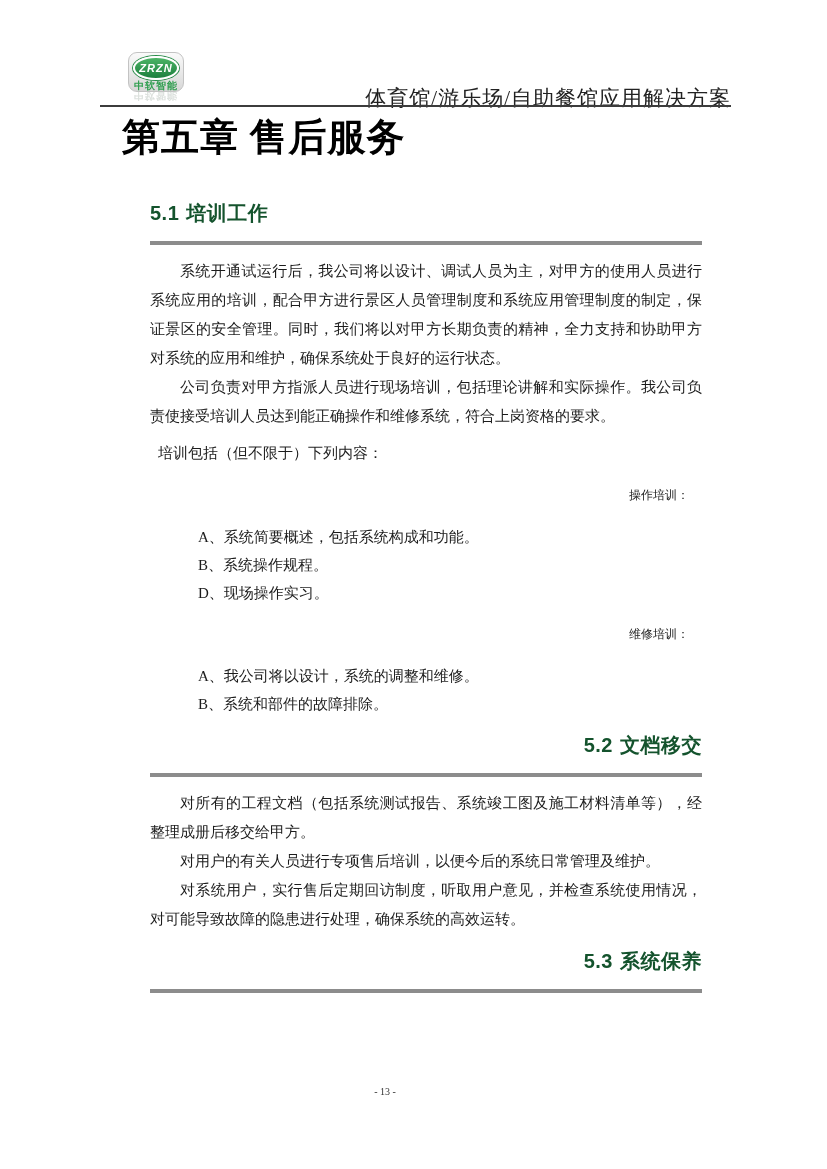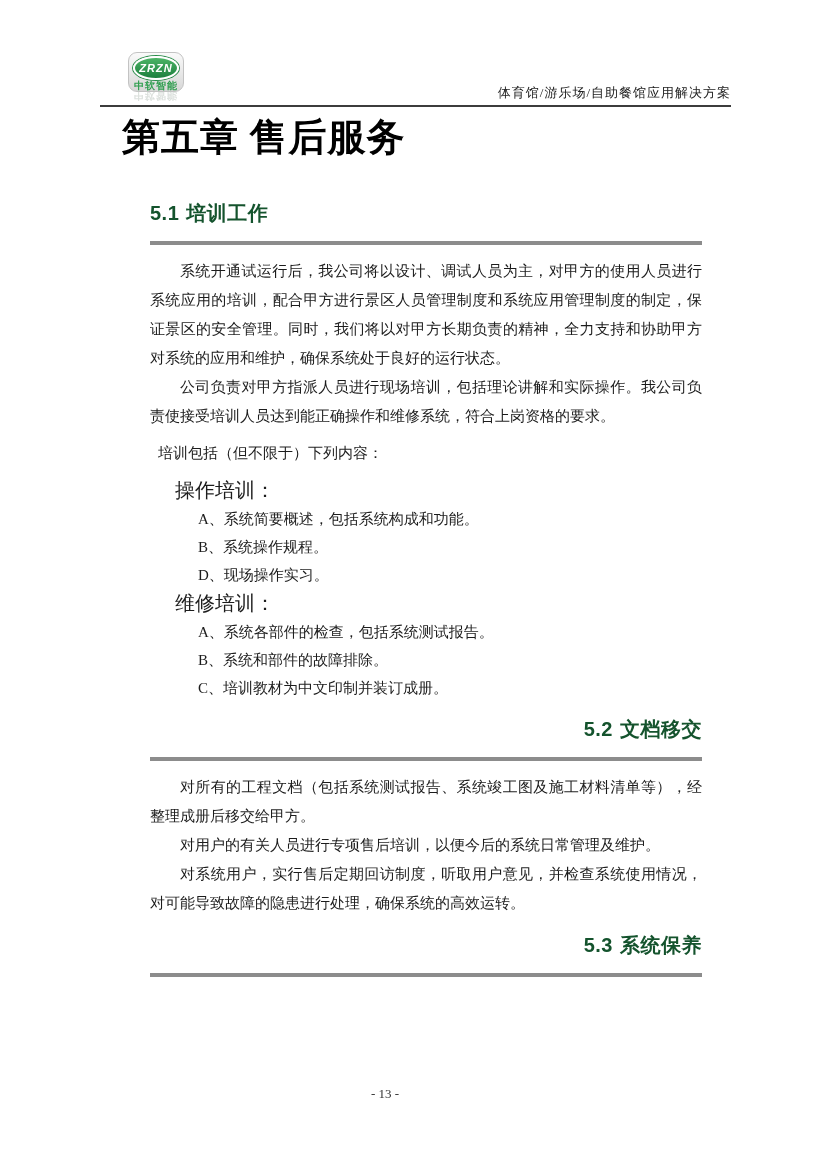--- a/index.html
+++ b/index.html
@@ -35,21 +35,21 @@
     font-family:"Liberation Sans","DejaVu Sans",sans-serif;
     font-weight:bold; font-size:10px; color:#2f9e4f; line-height:11px; letter-spacing:1px;
   }
   .logo-reflection {
     font-family:"Liberation Sans","DejaVu Sans",sans-serif;
     font-weight:bold; font-size:10px; color:#9aa89e; line-height:10px; letter-spacing:1px;
     transform:scaleY(-1); opacity:0.35; height:9px; overflow:hidden;
   }
   .doc-title {
     position:absolute; right:96px; top:84px;
-    font-size:13px; letter-spacing:1px; color:#222; white-space:nowrap;
+    font-size:21px; letter-spacing:1px; color:#222; white-space:nowrap;
   }
   .header-rule {
     position:absolute; left:100px; top:105px; width:631px; height:2px; background:#3c3c3c;
   }
 
   
   .chapter-title {
     position:absolute; left:122px; top:112px;
     font-size:38px; font-weight:bold; color:#000; letter-spacing:1px; white-space:nowrap;
   }
@@ -63,27 +63,27 @@
     font-family:"Liberation Sans","DejaVu Sans",sans-serif; margin-right:7px;
   }
   .section-rule { height:4px; background:#8c8c8c; margin:15px 0 12px 0; }
   .sec-52 .section-heading, .sec-53 .section-heading { margin-top:14px;text-align:right; }
 
   .para {
     font-size:15px; line-height:29px; text-align:justify;
     text-indent:2em; margin:0; color:#1c1c1c;
   }
   .plain-line { font-size:15px; line-height:29px; margin:8px; }
-  .group-label { font-size:20px; line-height:29px; margin:0; padding-left:25px; }
+  .group-label { font-size:12px; line-height:29px; margin:13px; padding-left:25px;text-align:right; }
   .list-item  { font-size:15px; line-height:28px; margin:0; padding-left:48px; }
 
   
   .footer {
     position:absolute; left:0; top:1086px; width:770px; text-align:center;
-    font-size:13px; color:#333;
+    font-size:10px; color:#333;
   }
 </style>
 </head>
 <body>
 
 <div class="page">
 
   <div class="logo">
     <div class="logo-badge">
       <div class="logo-ellipse">
@@ -113,23 +113,22 @@
 
       <div>
         <p class="group-label">操作培训：</p>
         <p class="list-item">A、系统简要概述，包括系统构成和功能。</p>
         <p class="list-item">B、系统操作规程。</p>
         <p class="list-item">D、现场操作实习。</p>
       </div>
 
       <div>
         <p class="group-label">维修培训：</p>
-        <p class="list-item">A、系统各部件的检查，包括系统测试报告。</p>
+        <p class="list-item">A、我公司将以设计，系统的调整和维修。</p>
         <p class="list-item">B、系统和部件的故障排除。</p>
-        <p class="list-item">C、培训教材为中文印制并装订成册。</p>
       </div>
     </div>
 
     <div class="section sec-52">
       <div class="section-heading">
         <span class="num">5.2</span><span>文档移交</span>
       </div>
       <div class="section-rule"></div>
 
       <p class="para">对所有的工程文档（包括系统测试报告、系统竣工图及施工材料清单等），经整理成册后移交给甲方。</p>

